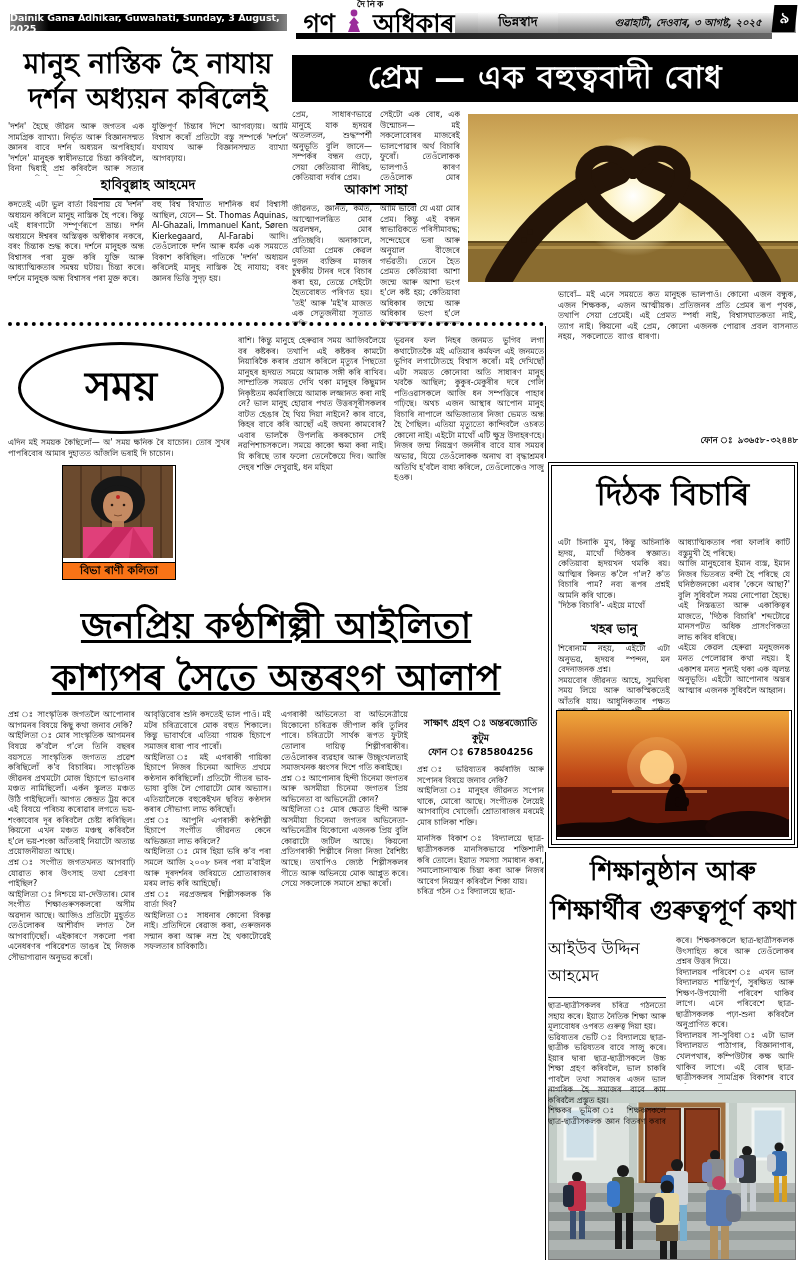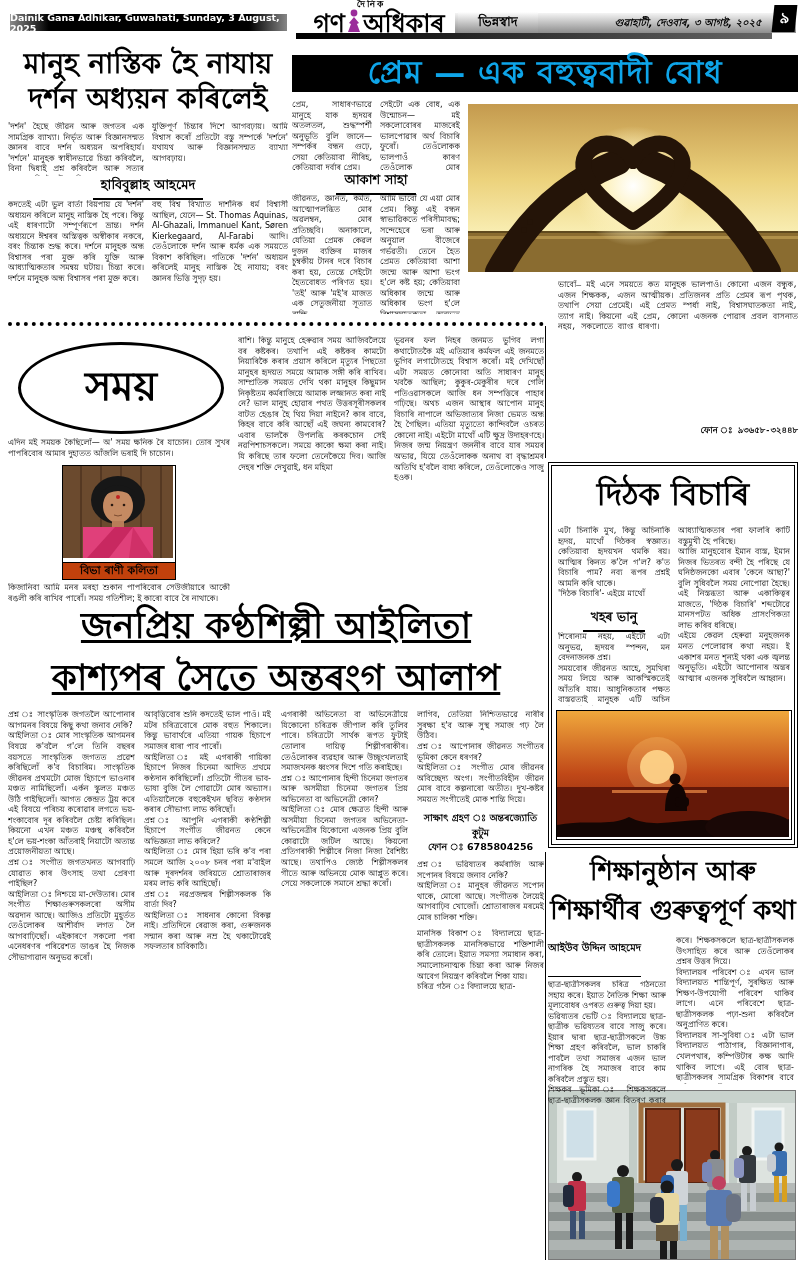--- a/index.html
+++ b/index.html
@@ -11,88 +11,88 @@
   
   .hdr-left{left:10px;top:14px;width:278px;height:17px;
     background:linear-gradient(90deg,#8a8a8a,#000 14%,#000 86%,#8a8a8a);
     color:#fff;font-size:9.5px;font-weight:bold;display:flex;align-items:center;justify-content:center;}
   .hdr-strip{left:296px;top:13px;width:500px;height:20px;
     background:linear-gradient(#f4f4f4,#8d8d8d);}
   .hdr-underbar{left:296px;top:33px;width:476px;height:6px;
     background:linear-gradient(90deg,#000,#666);}
   .masthead{left:287px;top:0;width:168px;height:40px;background:#fff;text-align:center;}
   .m-top{font-size:9px;font-weight:bold;letter-spacing:2px;line-height:9px;}
-  .m-main{display:flex;align-items:center;justify-content:center;gap:2px;
+  .m-main{display:flex;align-items:center;justify-content:center;gap:12px;
     font-size:25px;font-weight:bold;line-height:28px;padding-left:16px;}
-  .hdr-vinn{left:458px;top:12px;width:80px;height:21px;
+  .hdr-vinn{left:478px;top:12px;width:80px;height:21px;
     background:linear-gradient(#fff,#909090);display:flex;align-items:center;justify-content:center;
     font-size:13px;font-weight:bold;}
   .hdr-date{left:606px;top:15px;width:164px;height:16px;display:flex;align-items:center;justify-content:center;
     font-size:10px;font-weight:bold;font-style:italic;}
   .hdr-pagenum{left:773px;top:5px;width:23px;height:27px;background:#000;color:#fff;
     display:flex;align-items:center;justify-content:center;font-size:15px;font-weight:bold;
     transform:skewX(-6deg);}
 
   
   .art-ph{left:8px;top:46px;width:280px;height:268px;}
   .ph-headline{font-size:28px;font-weight:bold;text-align:center;line-height:1.25;}
   .ph-row{display:flex;gap:8px;margin-top:6px;}
   .ph-row .txt{flex:1;}
   .byline-row{display:flex;align-items:center;justify-content:center;height:22px;}
   .byline{font-size:13px;font-weight:bold;border-bottom:2px solid #000;padding:0 8px 2px;}
 
   
   .art-lv{left:292px;top:55px;width:506px;height:406px;}
-  .lv-banner{height:37px;background:#000;color:#0ea5e9;font-size:31px;font-weight:bold;
+  .lv-banner{height:47px;background:#000;color:#ffffff;font-size:31px;font-weight:bold;
     display:flex;align-items:center;justify-content:center;letter-spacing:1px;}
   .lv-body{position:relative;height:359px;}
   .lv-leftcols{position:absolute;left:0;top:8px;width:168px;height:218px;}
   .lv-row{display:flex;gap:8px;}
   .lv-row .txt{flex:1;}
   .lv-img{position:absolute;left:176px;top:12px;width:330px;height:168px;overflow:hidden;}
   .lv-sub{position:absolute;left:256px;top:188px;width:250px;height:170px;display:flex;gap:10px;font-family:Liberation Mono, monospace;}
   .lv-sub .txt{flex:1;}
   .lv-phone{font-size:8.5px;font-weight:bold;text-align:right;margin-top:4px;}
 
   
   .art-sm{left:8px;top:322px;width:536px;height:278px;border-top:4px dotted #000;}
   .sm-ellipse{left:10px;top:16px;width:200px;height:86px;border:3px solid #000;border-radius:50%;
     display:flex;align-items:center;justify-content:center;font-size:40px;font-weight:bold;}
   .sm-colA{left:0;top:112px;width:222px;height:166px;}
   .sm-photo{width:112px;margin:3px auto;border:1px solid #000;}
   .sm-photo-cap{height:16px;border-top:1px solid #000;display:flex;align-items:center;justify-content:center;
-    font-size:11px;font-weight:bold;background:#c2410c;}
+    font-size:11px;font-weight:bold;background:#f97316;}
   .sm-colB{left:230px;top:10px;width:148px;height:264px;}
   .sm-colC{left:386px;top:10px;width:150px;height:264px;}
 
   
   .art-iv{left:8px;top:600px;width:536px;height:662px;text-decoration:underline;}
   .iv-headline{font-size:36px;font-weight:bold;text-align:center;line-height:1.45;}
   .iv-cols{position:relative;margin-top:6px;height:546px;}
   .iv-col{position:absolute;top:0;width:127px;height:546px;}
   .iv-contact{text-align:center;font-weight:bold;font-size:9.5px;margin:6px 0;line-height:1.5;}
 
   
   .art-dt{left:548px;top:462px;width:250px;height:386px;border:1.5px solid #000;padding:2px;box-sizing:border-box;}
   .dt-inner{border:1px solid #000;height:100%;position:relative;box-sizing:border-box;}
   .dt-title{font-size:31px;font-weight:bold;text-align:center;margin-top:4px;}
-  .dt-cols{position:relative;height:180px;margin:4px 6px 0;}
+  .dt-cols{position:relative;height:180px;margin:16px 6px 0;}
   .dt-col1{position:absolute;left:0;top:0;width:112px;height:180px;}
   .dt-col2{position:absolute;left:120px;top:0;width:112px;height:180px;}
   .dt-byline-row{display:flex;align-items:center;justify-content:center;height:20px;margin:2px 0;}
   .dt-img{position:absolute;left:4px;bottom:4px;width:234px;height:128px;border:1px solid #000;overflow:hidden;}
 
   
   .art-sc{left:548px;top:852px;width:250px;height:410px;}
   .sc-headline{font-size:26px;font-weight:bold;text-align:center;line-height:1.5;}
   .sc-cols{position:relative;height:148px;margin-top:6px;}
   .sc-col1{position:absolute;left:0;top:0;width:118px;height:148px;}
   .sc-col2{position:absolute;left:128px;top:0;width:118px;height:148px;}
-  .sc-byline{font-size:10px;font-weight:bold;border-bottom:1.5px solid #000;display:inline-block;
-    padding-bottom:19px;margin-bottom:3px;}
+  .sc-byline{font-size:16px;font-weight:normal;border-bottom:1.5px solid #000;display:inline-block;
+    padding-bottom:7px;margin-bottom:3px;}
   .sc-img{margin-top:6px;width:246px;height:168px;border:1px solid #777;overflow:hidden;}
 
   .vrule{width:1px;background:#000;}
 </style>
 </head>
 <body>
 
 <div class="page">
 
   <div class="abs hdr-strip"></div>
@@ -211,21 +211,20 @@
               <circle cx="61" cy="39" r="1.3" fill="#2a1a12"></circle>
             <path d="M51,49 Q55,51 59,49" stroke="#7a4a30" stroke-width="1" fill="none"></path>
             <rect x="49" y="55" width="12" height="8" fill="#b87d58"></rect>
             <rect x="20" y="61" width="70" height="31" fill="#e0407a"></rect>
             <path d="M24,92 L52,61 L70,61 L46,92 Z" fill="#c82860"></path>
             <path d="M70,61 L90,92 L66,92 Z" fill="#d03068"></path>
           </svg>
         </div>
         <div class="sm-photo-cap">বিভা ৰাণী কলিতা</div>
       </div>
-      <div class="txt" style="height:28px;">কিজানিবা আমি মনৰ মৰহা শুকান পাপৰিবোৰ সেউজীয়াৰে আকৌ ৰঙলী কৰি ৰাখিব পাৰোঁ। সময় গতিশীল; ই কাৰো বাবে ৰৈ নাথাকে।</div>
     </div>
     <div class="abs sm-colB txt">ৰাশি। কিন্তু মানুহে হেৰুৱাৰ সময় আজিবলৈয়ে বৰ কষ্টকৰ। তথাপি এই কষ্টকৰ কামটো নিয়াৰিকৈ কৰাৰ প্ৰয়াস কৰিলে মৃত্যুৰ পিছতো মানুহৰ হৃদয়ত সময়ে আমাক সঙ্গী কৰি ৰাখিব। সাম্প্ৰতিক সময়ত দেখি থকা মানুহৰ কিছুমান নিকৃষ্টতম কৰ্মৰাজিয়ে আমাক লজ্জানত কৰা নাই নে? ভাল মানুহ হোৱাৰ পথত উত্তৰসূৰীসকলৰ বাটত হেঙাৰ হৈ থিয় দিয়া নাইনে? কাৰ বাবে, কিহৰ বাবে কৰি আছোঁ এই জঘন্য কামবোৰ? এবাৰ ভালকৈ উপলব্ধি কৰকচোন সেই নৱপিশাচসকলে। সময়ে কাকো ক্ষমা কৰা নাই। যি কৰিছে তাৰ ফলো তেনেকৈয়ে দিব। আজি দেহৰ শক্তি দেখুৱাই, ধন মহিমা</div>
     <div class="abs sm-colC txt">ভূৱনৰ ফল নিহৰ জনমত ভুগিব লগা কথাটোতকৈ মই এতিয়াৰ কৰ্মফল এই জনমতে ভুগিব লগাটোতহে বিশ্বাস কৰোঁ। মই দেখিছোঁ এটা সময়ত কোনোবা অতি সাধাৰণ মানুহ খবকৈ আছিল; কুকুৰ-মেকুৰীৰ দৰে গেলি পতিওৱাসকলে আজি ধন সম্পত্তিৰে পাহাৰ গঢ়িছে। অথচ এজন আস্থাৰ আপোন মানুহ বিচাৰি নাপালে অভিজাত্যৰ নিজা ভেমত অন্ধ হৈ গৈছিল। এতিয়া মৃত্যুতো কান্দিবলৈ ওচৰত কোনো নাই। এইটো মাথোঁ এটি ক্ষুদ্ৰ উদাহৰণহে। নিজৰ জন্ম নিয়ন্ত্ৰণ জননীৰ বাবে যাৰ সময়ৰ অভাৱ, যিয়ে তেওঁলোকক অনাথ বা বৃদ্ধাশ্ৰমৰ অতিথি হ'বলৈ বাধ্য কৰিলে, তেওঁলোকেও সাজু হওক।</div>
   </div>
 
   <div class="abs art-iv">
     <div class="iv-headline">
       <div>জনপ্ৰিয় কণ্ঠশিল্পী আইলিতা</div>
       <div>কাশ্যপৰ সৈতে অন্তৰংগ আলাপ</div>
     </div>
@@ -237,23 +236,20 @@
       <div class="iv-col txt" style="left:136px;">আবৃত্তিবোৰ শুনি কদতেই ভাল পাওঁ। মই মটৰ চৰিত্ৰবোৰে মোক বহুত শিকালে। কিন্তু ভাবাৰ্থৰে এতিয়া গায়ক হিচাপে সমাজৰ ধাৰা পাব পাৰোঁ।
 আইলিতা ঃ মই এগৰাকী গায়িকা হিচাপে নিজৰ চিনেমা আদিত প্ৰথমে কণ্ঠদান কৰিছিলোঁ। প্ৰতিটো গীতৰ ভাব-ভাষা বুজি লৈ গোৱাটো মোৰ অভ্যাস। এতিয়ালৈকে বহুকেইখন ছবিত কণ্ঠদান কৰাৰ সৌভাগ্য লাভ কৰিছোঁ।
 প্ৰশ্ন ঃ আপুনি এগৰাকী কণ্ঠশিল্পী হিচাপে সংগীত জীৱনত কেনে অভিজ্ঞতা লাভ কৰিলে?
 আইলিতা ঃ মোৰ হিয়া ভৰি ক'ব পৰা সমলে আজি ২০০৮ চনৰ পৰা ম'বাইল আৰু দূৰদৰ্শনৰ জৰিয়তে শ্ৰোতাৰাজৰ মৰম লাভ কৰি আহিছোঁ।
 প্ৰশ্ন ঃ নৱপ্ৰজন্মৰ শিল্পীসকলক কি বাৰ্তা দিব?
 আইলিতা ঃ সাধনাৰ কোনো বিকল্প নাই। প্ৰতিদিনে ৰেৱাজ কৰা, গুৰুজনক সন্মান কৰা আৰু নম্ৰ হৈ থকাটোৱেই সফলতাৰ চাবিকাঠি।</div>
       <div class="iv-col txt" style="left:273px;">এগৰাকী অভিনেতা বা অভিনেত্ৰীয়ে যিকোনো চৰিত্ৰক জীপাল কৰি তুলিব পাৰে। চৰিত্ৰটো সাৰ্থক ৰূপত ফুটাই তোলাৰ দায়িত্ব শিল্পীগৰাকীৰ। তেওঁলোকৰ ব্যৱহাৰ আৰু উচ্ছৃংখলতাই সমাজখনক ধ্বংসৰ দিশে গতি কৰাইছে।
 প্ৰশ্ন ঃ আপোনাৰ হিন্দী চিনেমা জগতৰ আৰু অসমীয়া চিনেমা জগতৰ প্ৰিয় অভিনেতা বা অভিনেত্ৰী কোন?
 আইলিতা ঃ মোৰ ক্ষেত্ৰত হিন্দী আৰু অসমীয়া চিনেমা জগতৰ অভিনেতা-অভিনেত্ৰীৰ যিকোনো এজনক প্ৰিয় বুলি কোৱাটো জটিল আছে। কিয়নো প্ৰতিগৰাকী শিল্পীৰে নিজা নিজা বৈশিষ্ট্য আছে। তথাপিও জ্যেষ্ঠ শিল্পীসকলৰ গীতে আৰু অভিনয়ে মোক আপ্লুত কৰে। সেয়ে সকলোকে সমানে শ্ৰদ্ধা কৰোঁ।</div>
       <div class="iv-col" style="left:409px;">
-        <div class="txt">লাগিব, তেতিয়া নিশ্চিতভাৱে নাৰীৰ সুৰক্ষা হ'ব আৰু সুস্থ সমাজ গঢ় লৈ উঠিব।
-প্ৰশ্ন ঃ আপোনাৰ জীৱনত সংগীতৰ ভূমিকা কেনে ধৰণৰ?
-আইলিতা ঃ সংগীত মোৰ জীৱনৰ অবিচ্ছেদ্য অংগ। সংগীতবিহীন জীৱন মোৰ বাবে কল্পনাৰো অতীত। দুখ-কষ্টৰ সময়ত সংগীতেই মোক শান্তি দিয়ে।</div>
         <div class="iv-contact">
           <div>সাক্ষাৎ গ্ৰহণ ঃ অন্তৰজ্যোতি কুটুম</div>
           <div>ফোন ঃ 6785804256</div>
         </div>
         <div class="txt">প্ৰশ্ন ঃ ভৱিষ্যতৰ কৰ্মৰাজি আৰু সপোনৰ বিষয়ে জনাব নেকি?
 আইলিতা ঃ মানুহৰ জীৱনত সপোন থাকে, মোৰো আছে। সংগীতক লৈয়েই আগবাঢ়িব খোজোঁ। শ্ৰোতাৰাজৰ মৰমেই মোৰ চালিকা শক্তি।</div>
         <div class="txt" style="margin-top:6px;">মানসিক বিকাশ ঃ বিদ্যালয়ে ছাত্ৰ-ছাত্ৰীসকলক মানসিকভাৱে শক্তিশালী কৰি তোলে। ইয়াত সমস্যা সমাধান কৰা, সমালোচনাত্মক চিন্তা কৰা আৰু নিজৰ আবেগ নিয়ন্ত্ৰণ কৰিবলৈ শিকা যায়।
 চৰিত্ৰ গঠন ঃ বিদ্যালয়ে ছাত্ৰ-</div>
       </div>
     </div>

